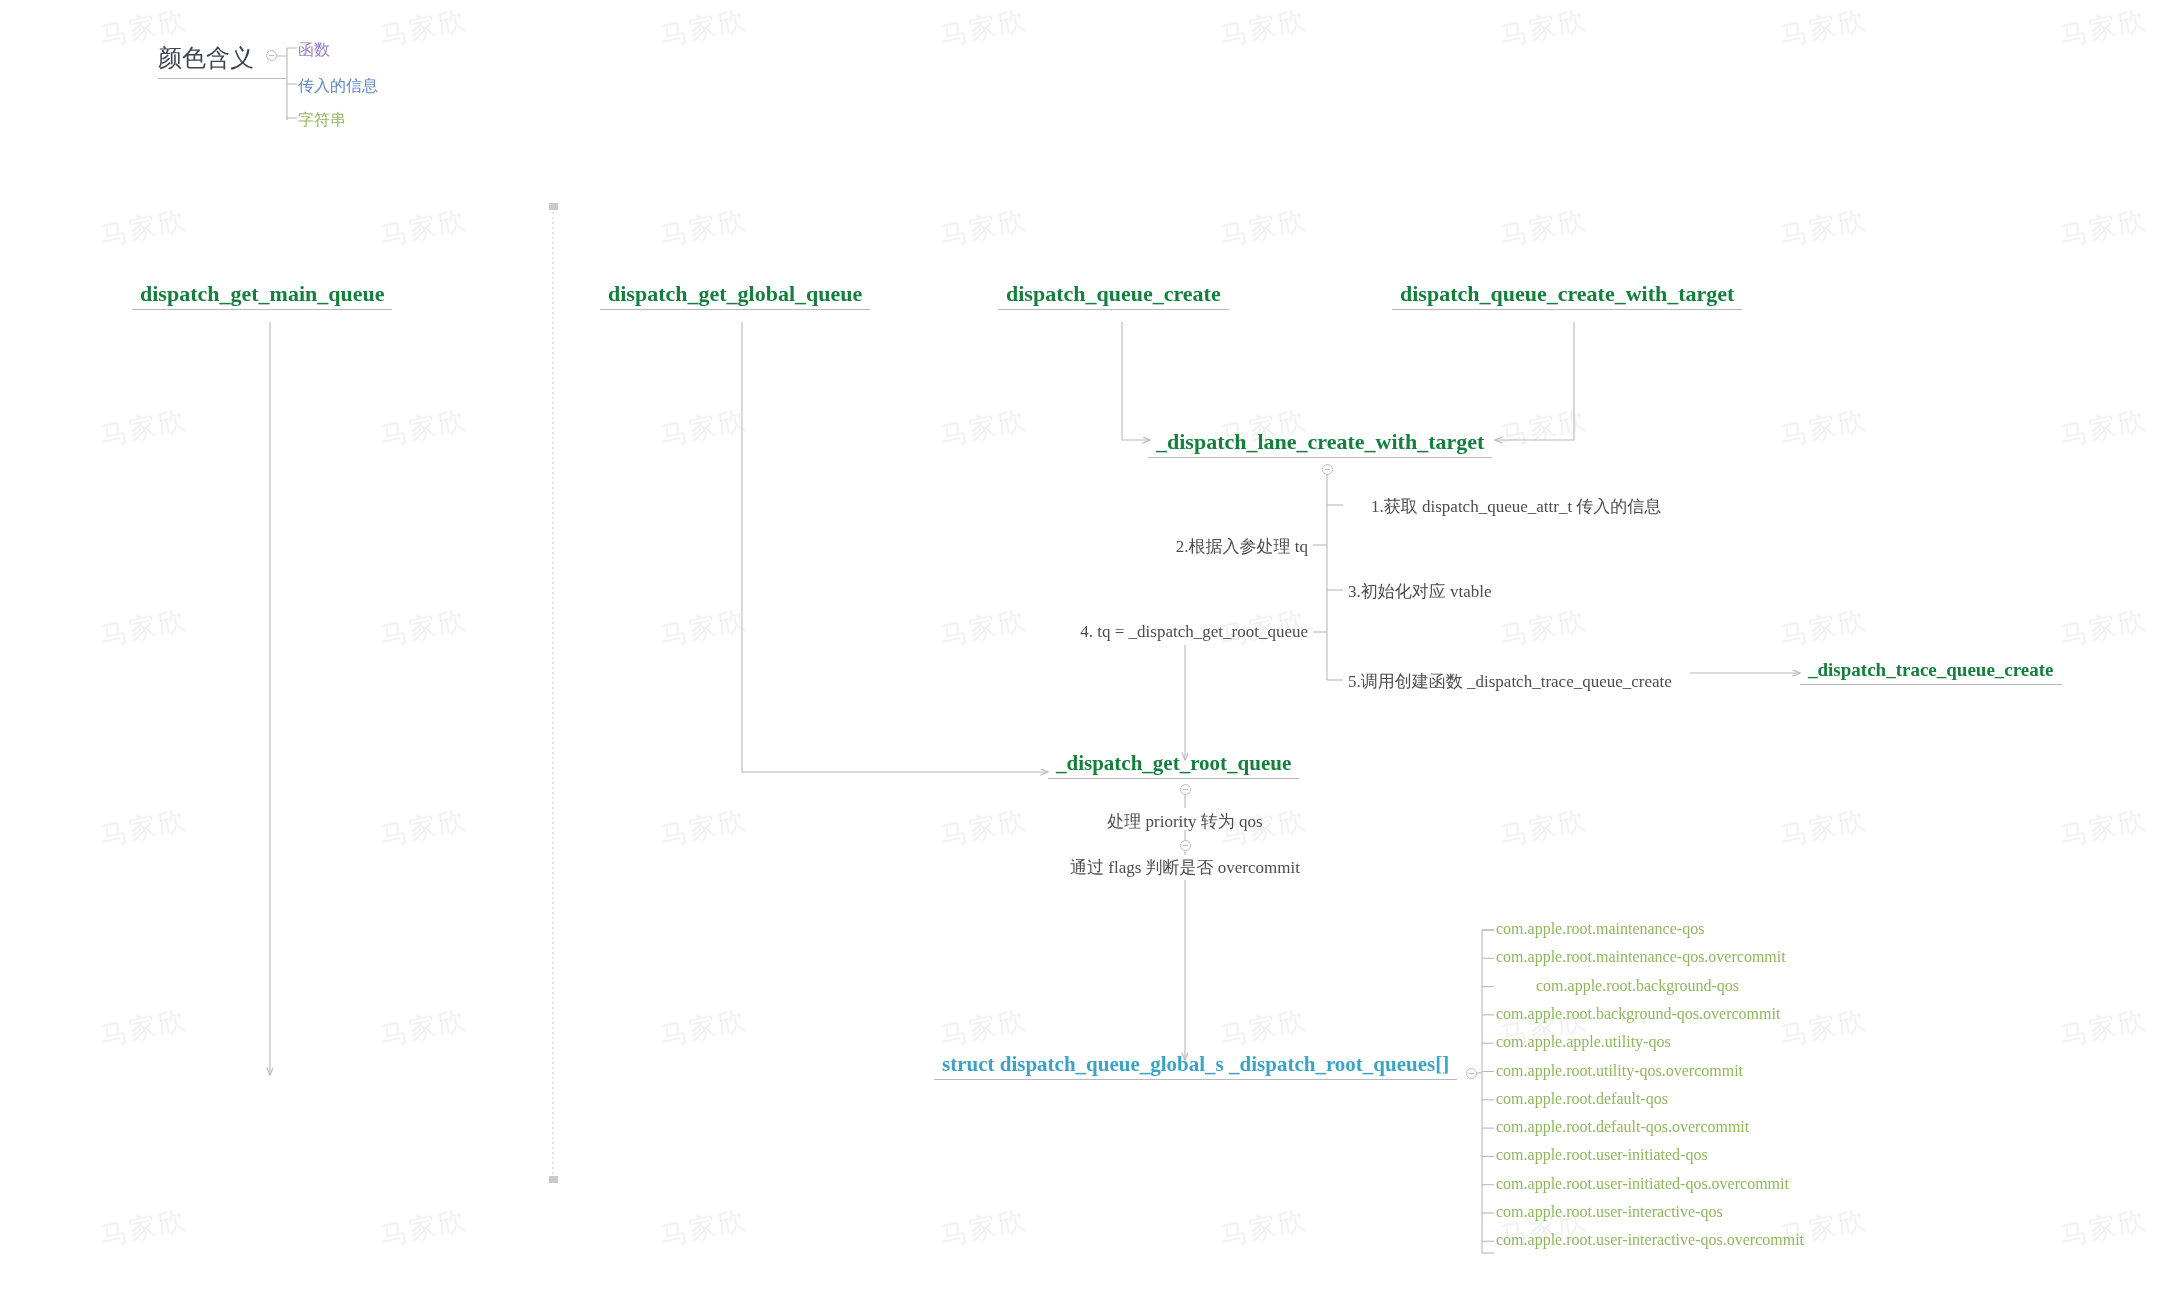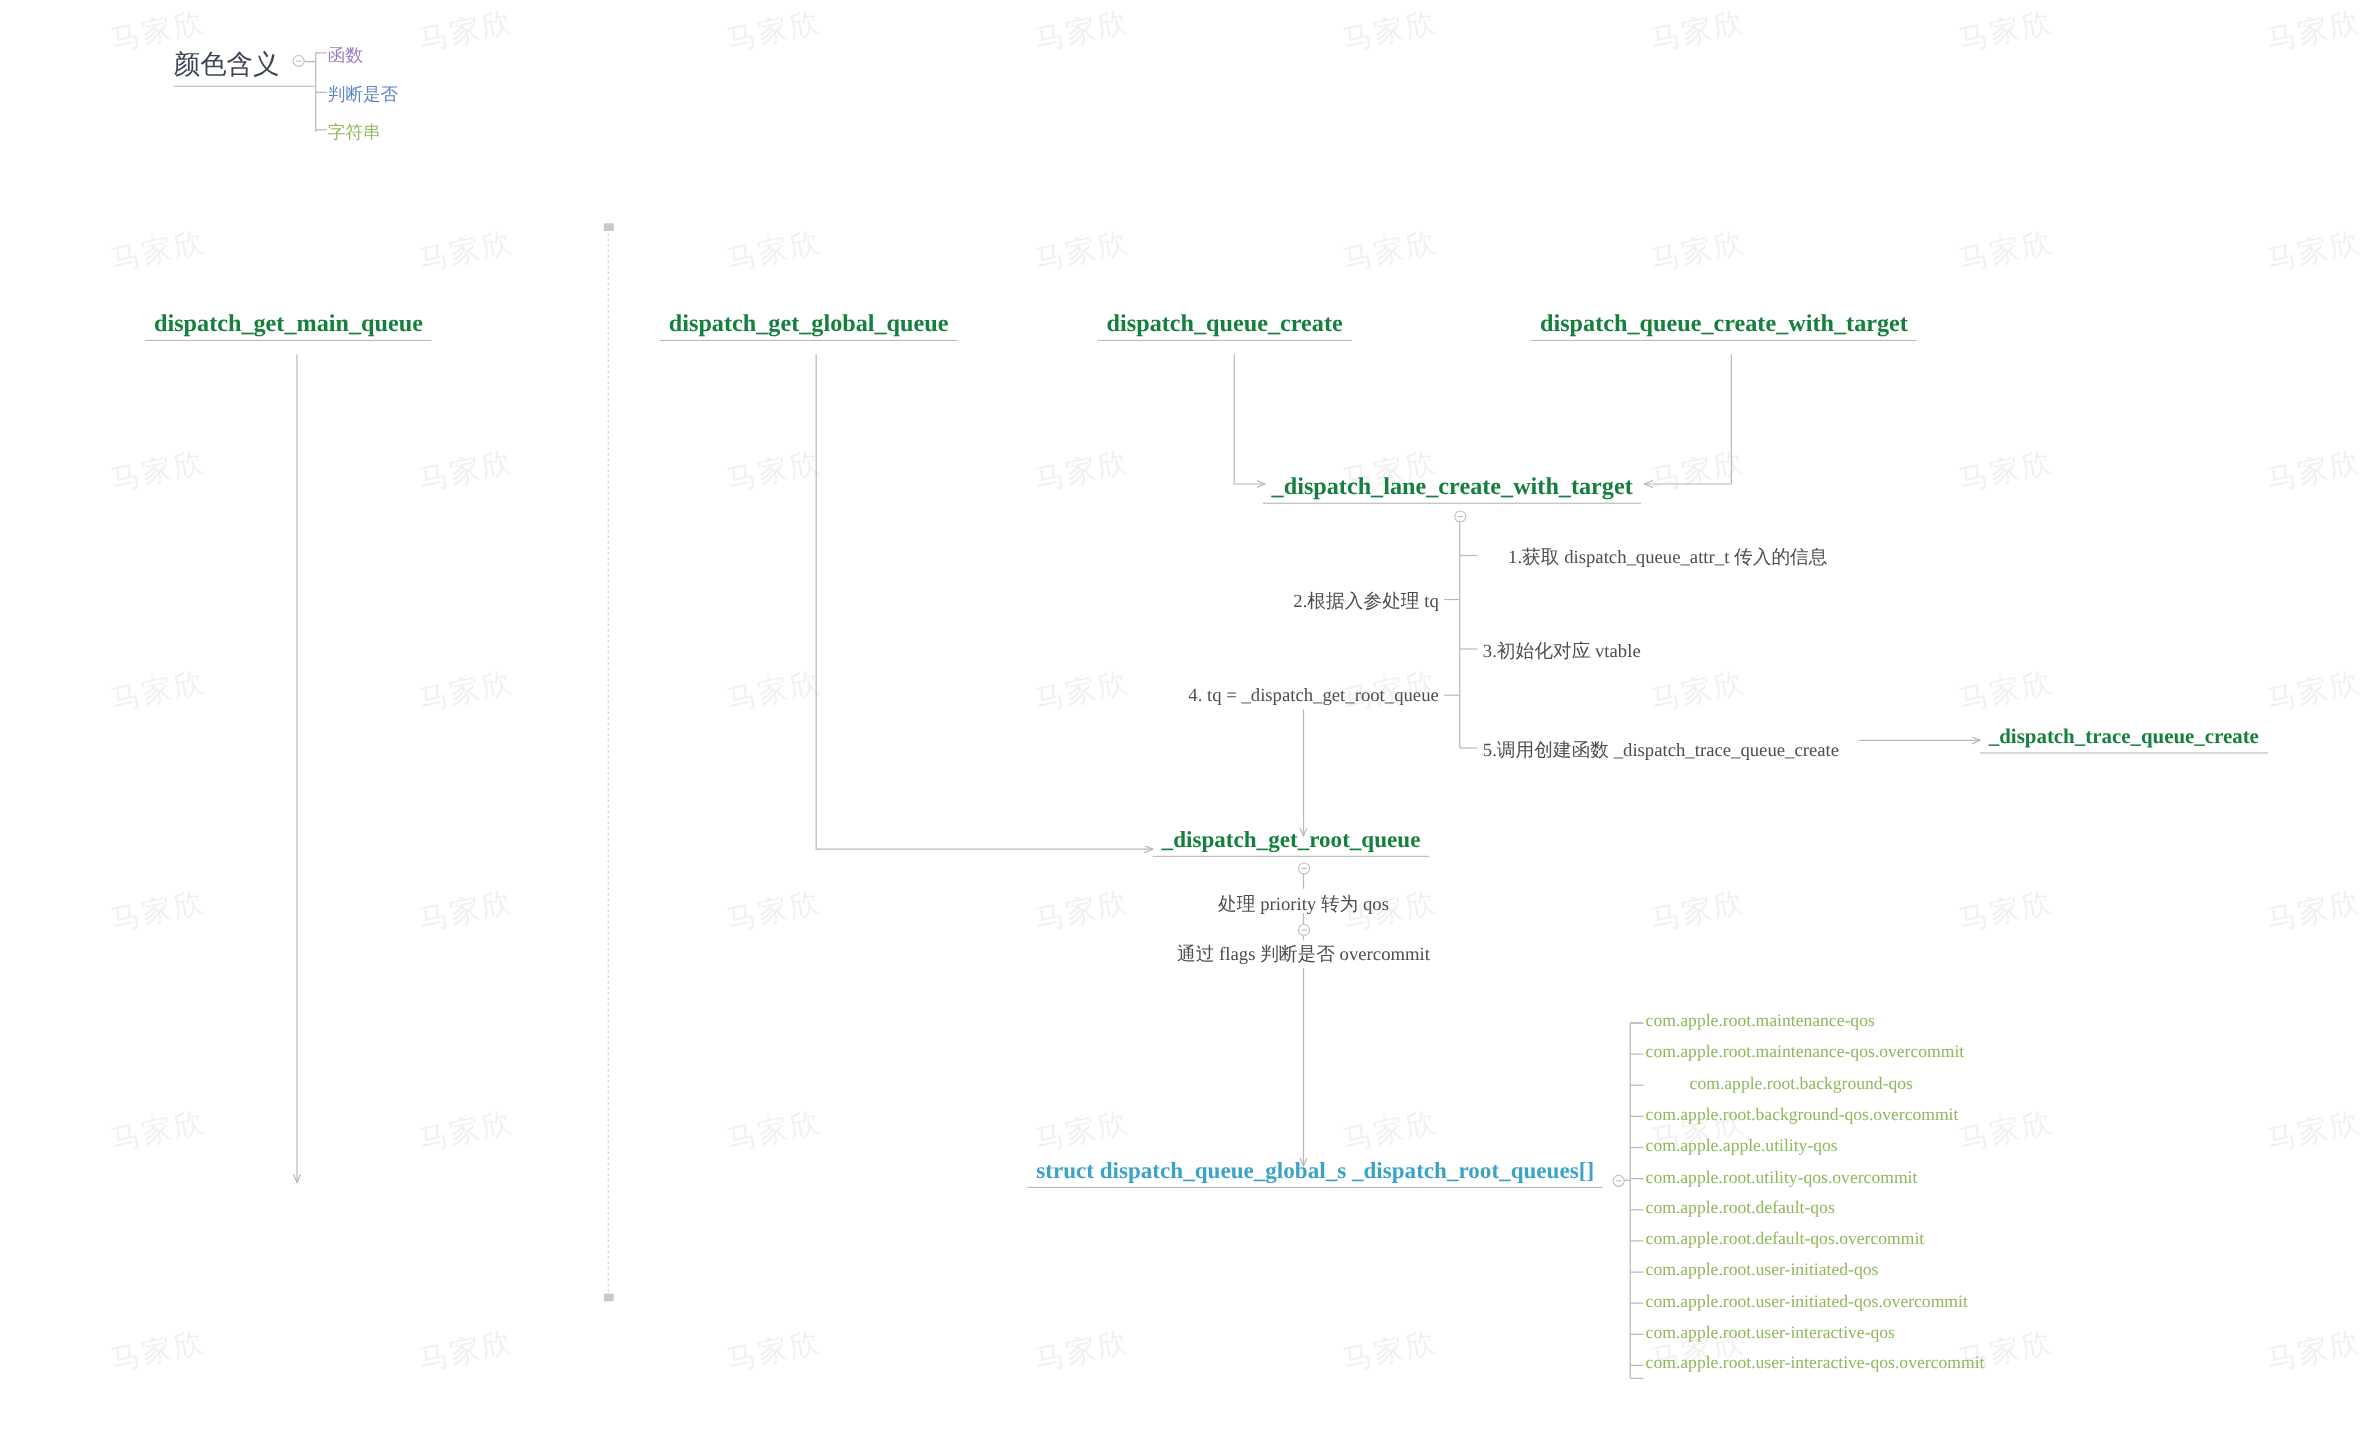--- a/index.html
+++ b/index.html
@@ -240,21 +240,21 @@
       <path d="M287,56 L287,48 L297,48"></path>
       <path d="M287,84 L297,84"></path>
       <path d="M287,118 L297,118"></path>
     </g>
   </svg>
 
   <div class="legend-item" style="left:298px; top:40px;">
     <span style="color:#9a7cc4">函数</span>
   </div>
   <div class="legend-item" style="left:298px; top:76px;">
-    <span style="color:#5b86c8">判断是否</span>
+    <span style="color:#5b86c8">传入的信息</span>
   </div>
   <div class="legend-item" style="left:298px; top:110px;">
     <span style="color:#8fb85c">字符串</span>
   </div>
 
   <div class="node fn" style="left:132px; top:282px; font-size:22px;">
     <span class="txt">dispatch_get_main_queue</span>
     <span class="rule"></span>
   </div>
 

